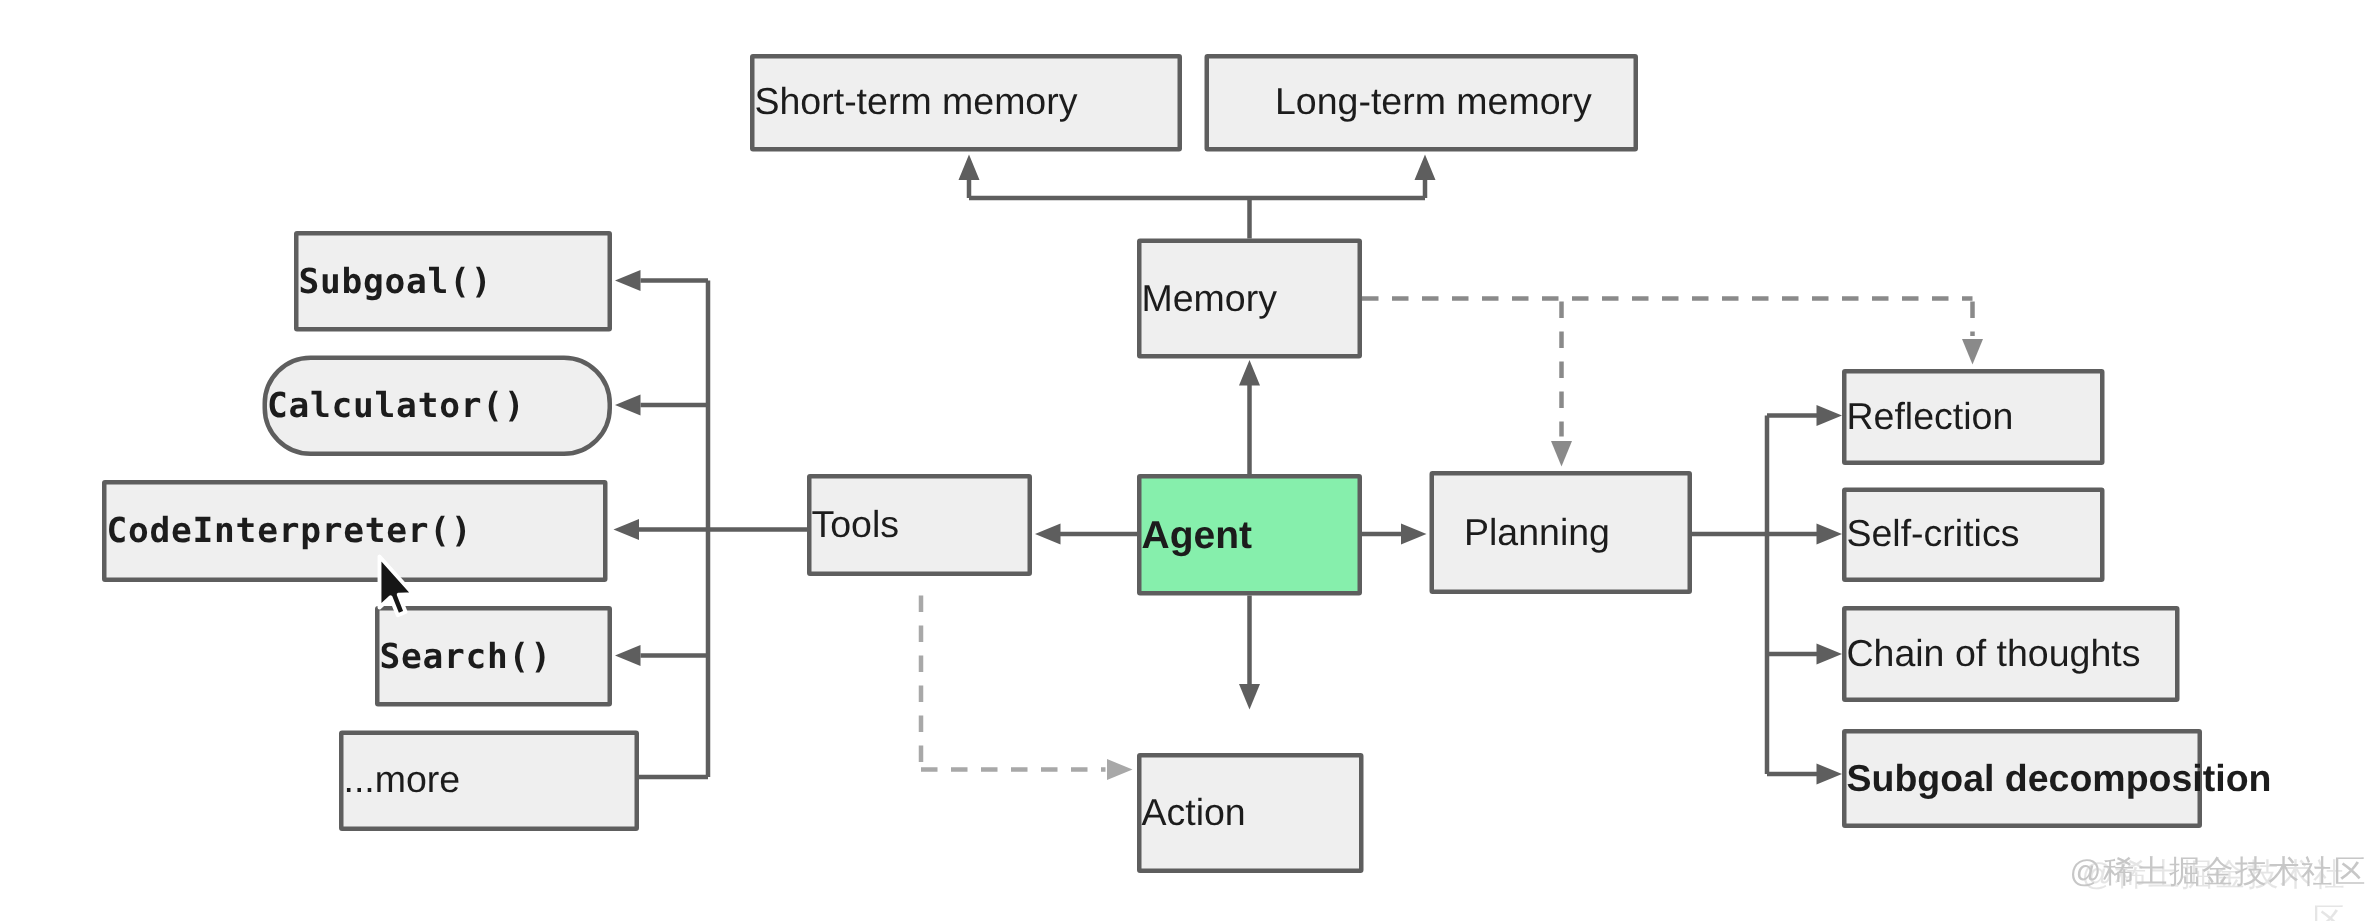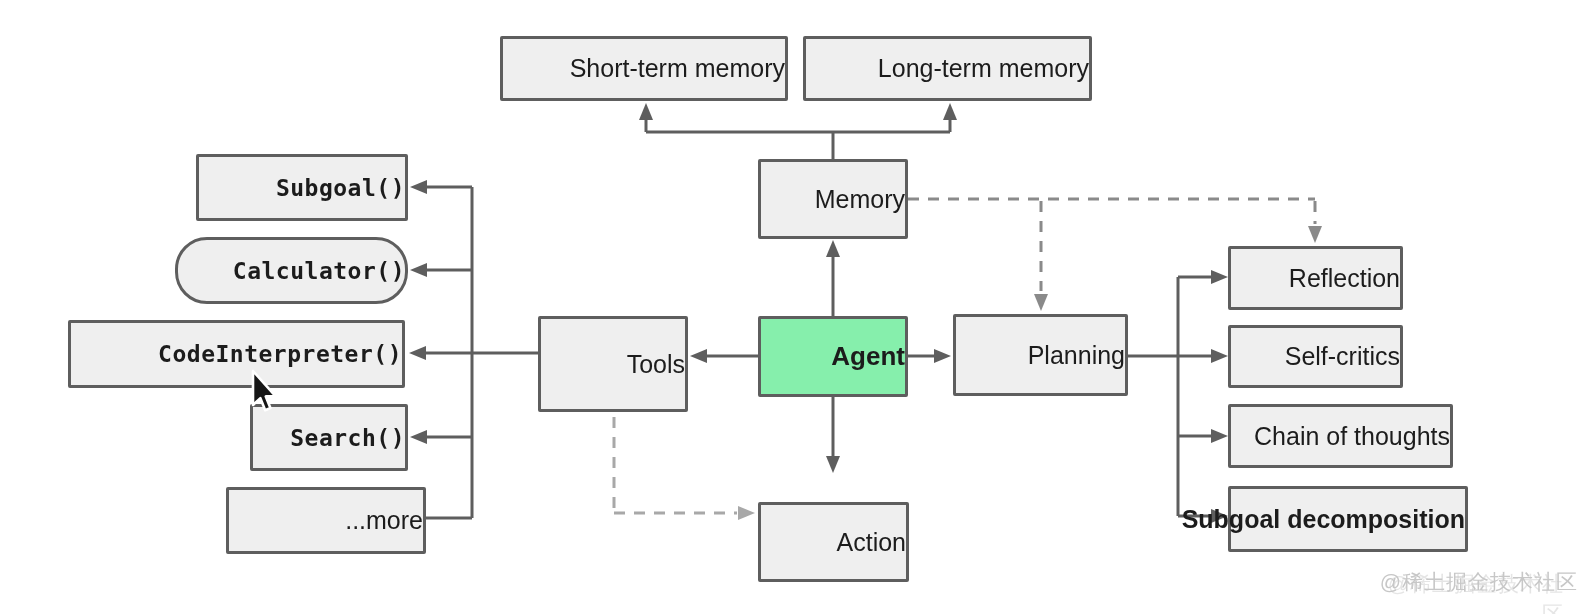--- a/index.html
+++ b/index.html
@@ -10,36 +10,36 @@
     overflow:hidden;
     font-family:"Liberation Sans",sans-serif;
   }
   #wires{position:absolute;left:0;top:0;width:1582px;height:614px;pointer-events:none;}
   .box{
     position:absolute;
     box-sizing:border-box;
     background:#efefef;
     border:3px solid #5e5e5e;
     border-radius:2px;
-    display:flex;align-items:center;justify-content:flex-end;
+    display:flex;align-items:center;justify-content:flex-start;
     font-size:25px;color:#1c1c1c;
     white-space:nowrap;
   }
   .box.mono{
     font-family:"DejaVu Sans Mono","Liberation Mono",monospace;
     font-weight:bold;font-size:23px;letter-spacing:.5px;
   }
   .box.agent{background:#86efac;font-weight:bold;font-size:26px;}
   
   .n-short{left:500px;top:36px;width:288px;height:65px;}
-  .n-long{left:803px;top:36px;width:289px;height:65px;}
+  .n-long{left:803px;top:36px;width:289px;height:65px;padding-left:44px;}
   .n-memory{left:758px;top:159px;width:150px;height:80px;}
   .n-agent{left:758px;top:316px;width:150px;height:81px;}
-  .n-tools{left:538px;top:316px;width:150px;height:96px;}
-  .n-planning{left:953px;top:314px;width:175px;height:82px;}
+  .n-tools{left:538px;top:316px;width:150px;height:68px;}
+  .n-planning{left:953px;top:314px;width:175px;height:82px;padding-left:20px;}
   .n-action{left:758px;top:502px;width:151px;height:80px;}
   .n-calendar{left:196px;top:154px;width:212px;height:67px;}
   .n-calculator{left:175px;top:237px;width:233px;height:67px;border-radius:32px;}
   .n-codeint{left:68px;top:320px;width:337px;height:68px;}
   .n-search{left:250px;top:404px;width:158px;height:67px;}
   .n-more{left:206px;top:487px;width:200px;height:67px;margin-left:20px;}
   .n-reflection{left:1228px;top:246px;width:175px;height:64px;}
   .n-selfcritics{left:1228px;top:325px;width:175px;height:63px;}
   .n-chain{left:1228px;top:404px;width:225px;height:64px;}
   .n-subgoal{left:1228px;top:486px;width:240px;height:66px;font-weight:bold;}

